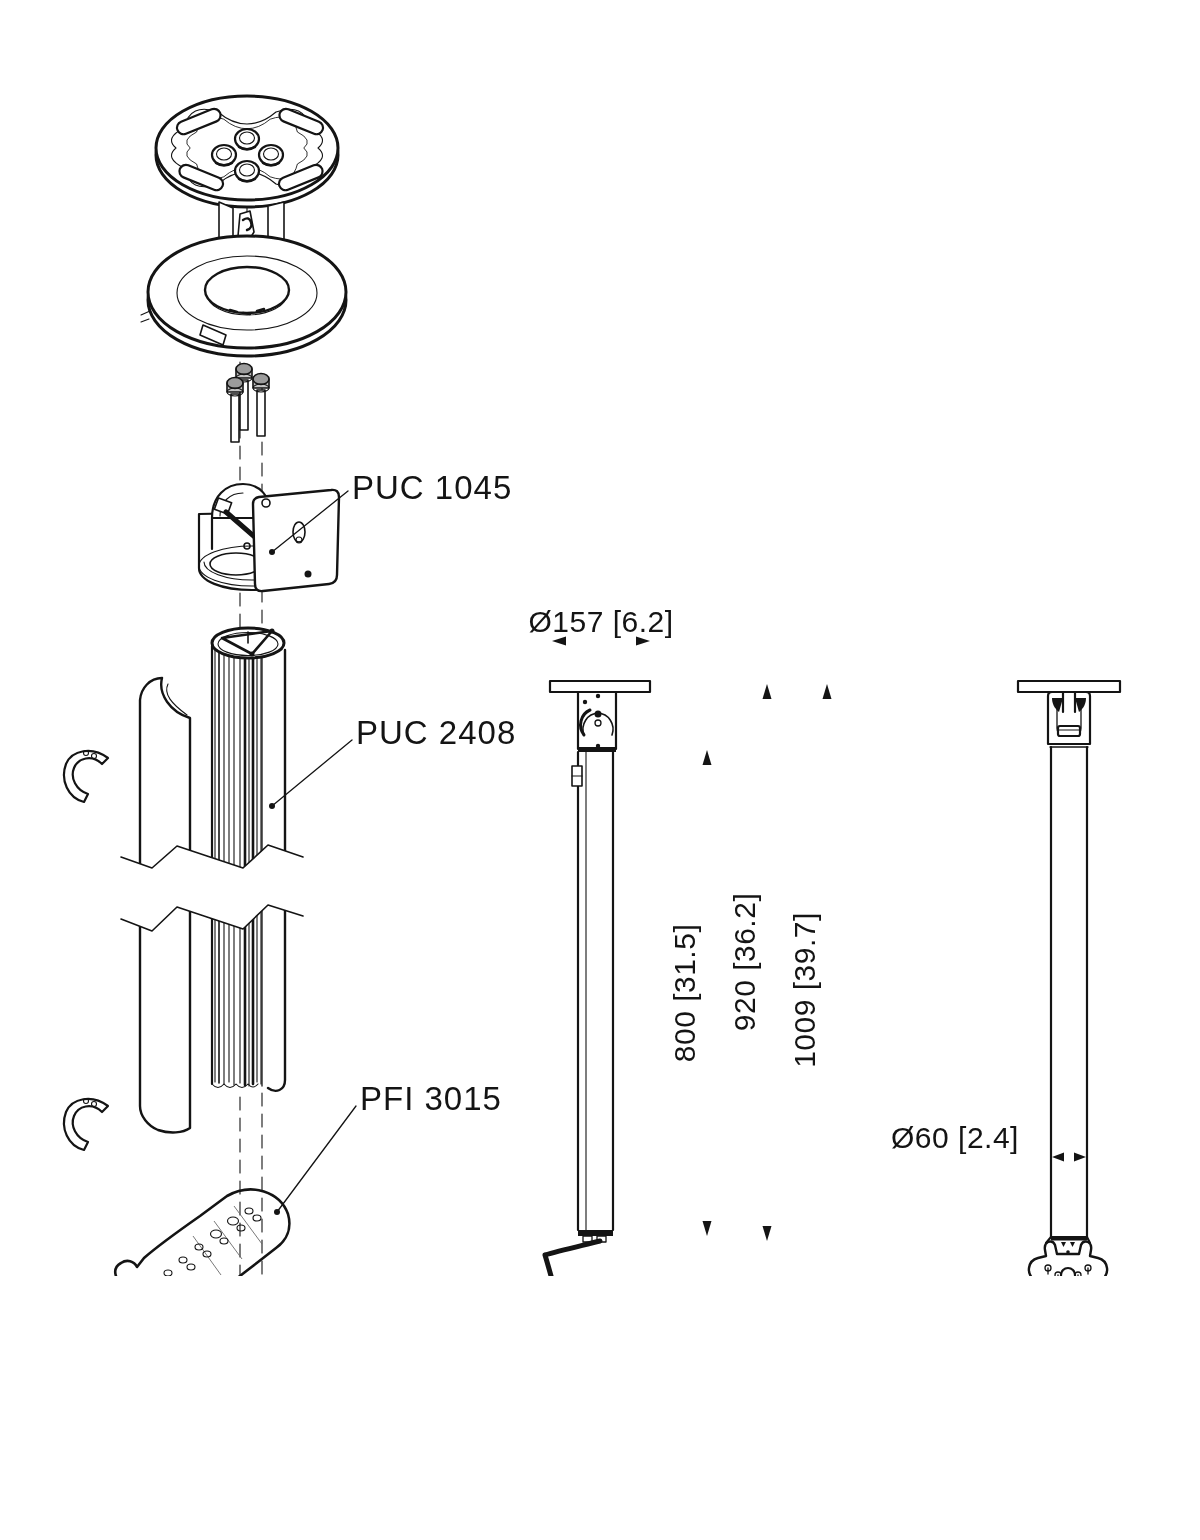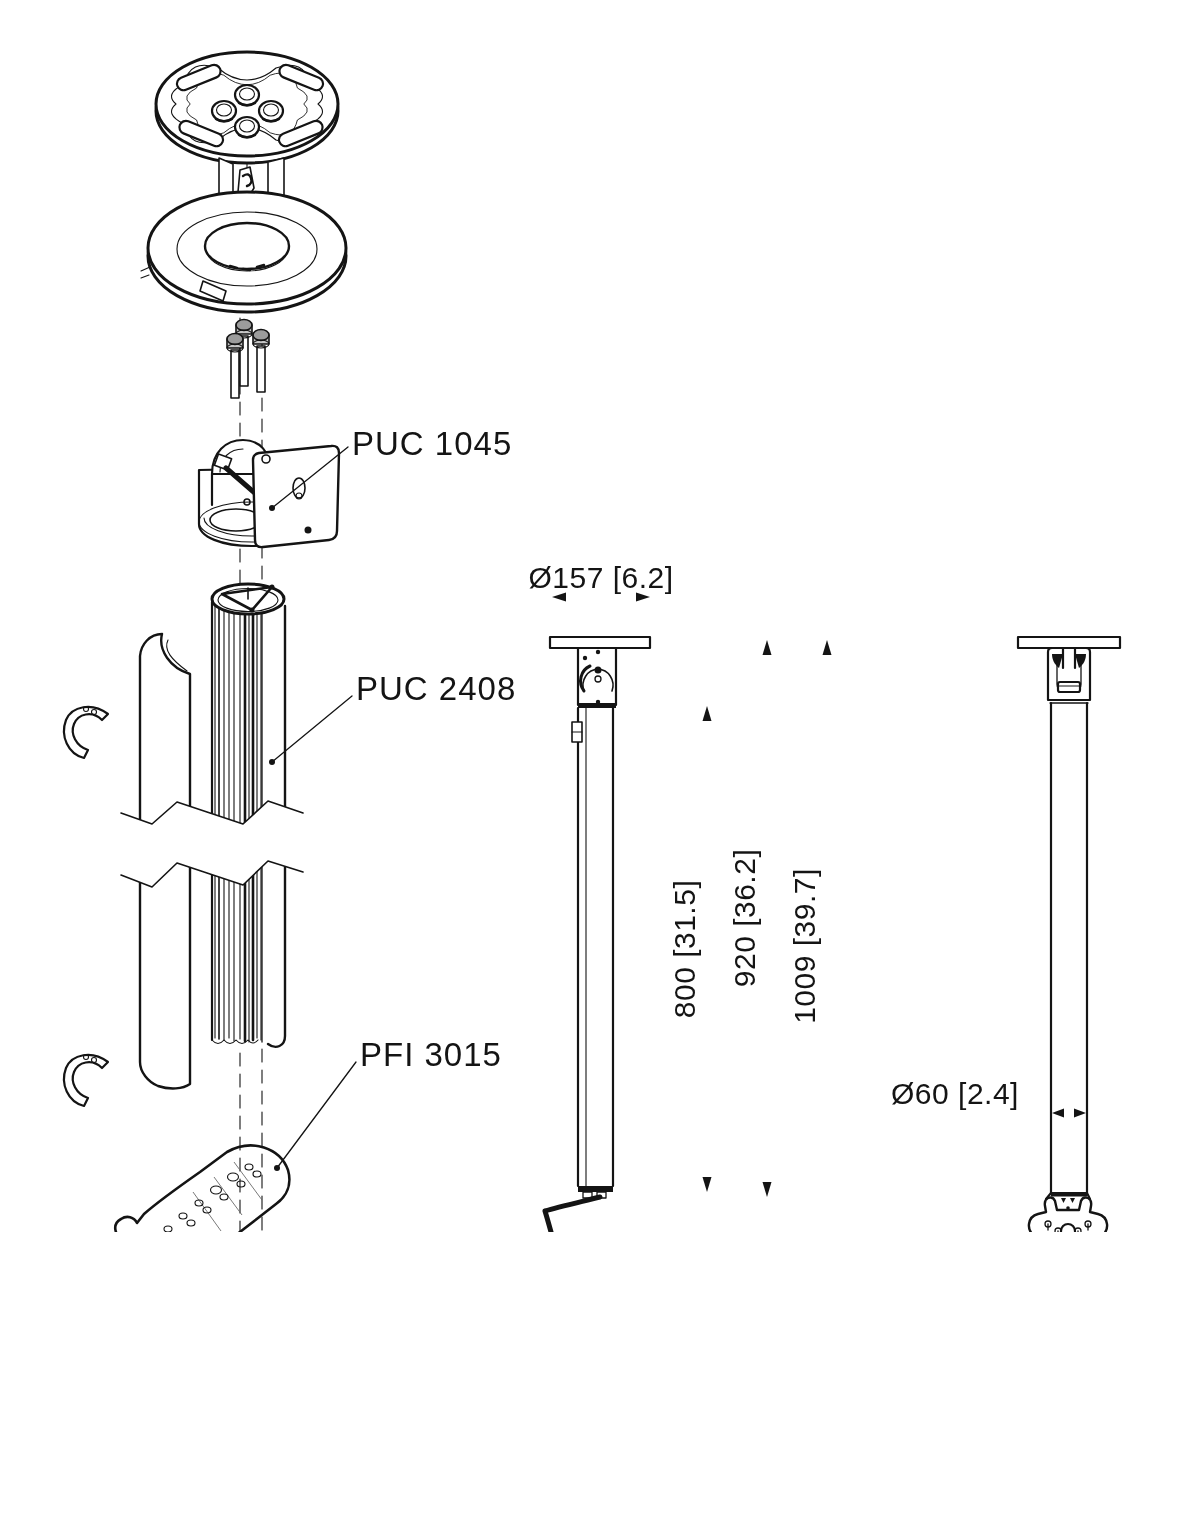--- a/index.html
+++ b/index.html
@@ -1,16 +1,16 @@
 <!DOCTYPE html>
 <html><head>
 <meta charset="utf-8">
 <style>
   html,body{margin:0;padding:0;background:#ffffff;}
-  .stage{position:relative;width:1200px;height:1232px;background:#ffffff;overflow:hidden;}
+  .stage{position:relative;width:1200px;height:1232px;background:#ffffff;overflow:hidden;margin-top:44px;}
   svg{position:absolute;left:0;top:0;}
   
   .k{stroke:#141414;fill:none;stroke-linecap:round;stroke-linejoin:round;}
   .w1{stroke-width:1.1;}
   .w13{stroke-width:1.3;}
   .w15{stroke-width:1.6;}
   .w2{stroke-width:2.2;}
   .w24{stroke-width:2.4;}
   .w3{stroke-width:3;}
   .w5{stroke-width:5;}

